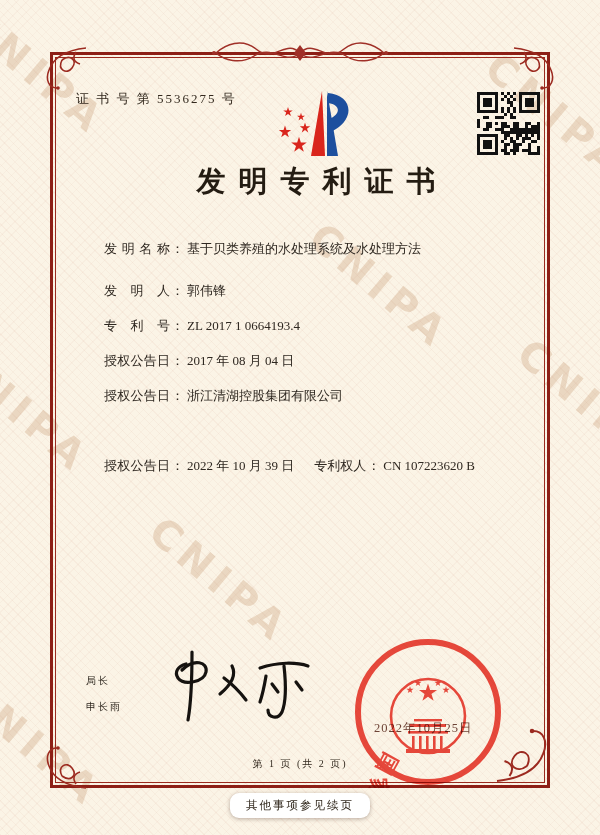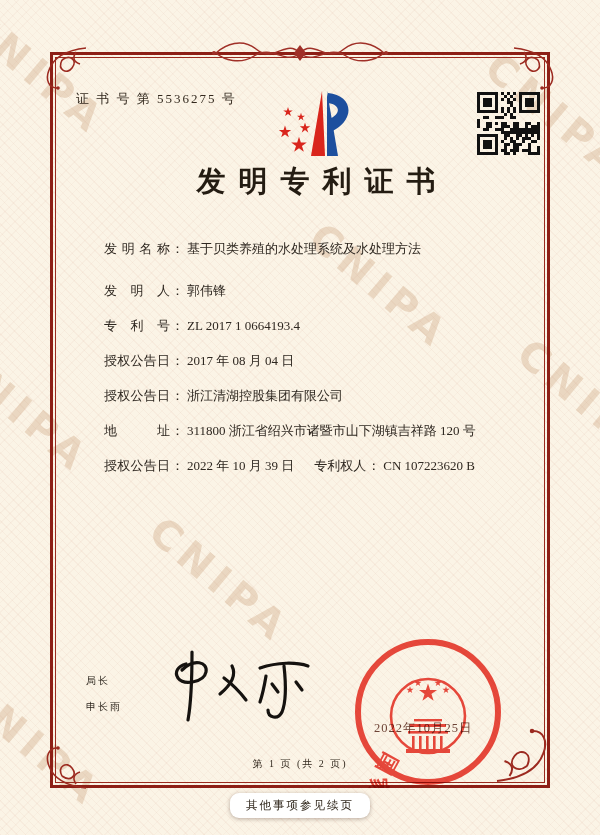--- a/index.html
+++ b/index.html
@@ -362,23 +362,20 @@
   </div>
   <div class="frow" style="top:317px">
     <span class="flabel">专利号</span><span class="colon">：</span><span class="fvalue">ZL 2017 1 0664193.4</span>
   </div>
   <div class="frow" style="top:352px">
     <span class="flabel">授权公告日</span><span class="colon">：</span><span class="fvalue">2017 年 08 月 04 日</span>
   </div>
   <div class="frow" style="top:387px">
     <span class="flabel">授权公告日</span><span class="colon">：</span><span class="fvalue">浙江清湖控股集团有限公司</span>
   </div>
-  <div class="frow" style="top:422px">
-    <span class="flabel">地址</span><span class="colon">：</span><span class="fvalue">311800 浙江省绍兴市诸暨市山下湖镇吉祥路 120 号</span>
-  </div>
   <div class="frow" style="top:457px">
     <span class="flabel">授权公告日</span><span class="colon">：</span><span class="fvalue">2022 年 10 月 39 日</span><span class="pair2">专利权人</span><span class="colon">：</span><span class="fvalue">CN 107223620 B</span>
   </div>
 
 
   <div class="signer">
     <div>局长</div>
     <div>申长雨</div>
   </div>
 

